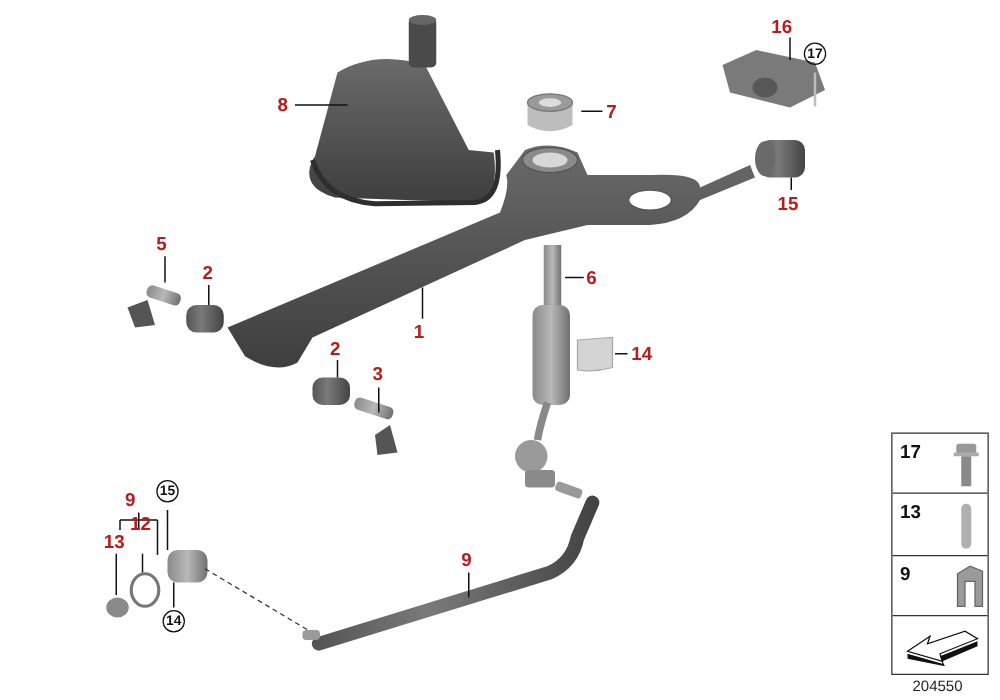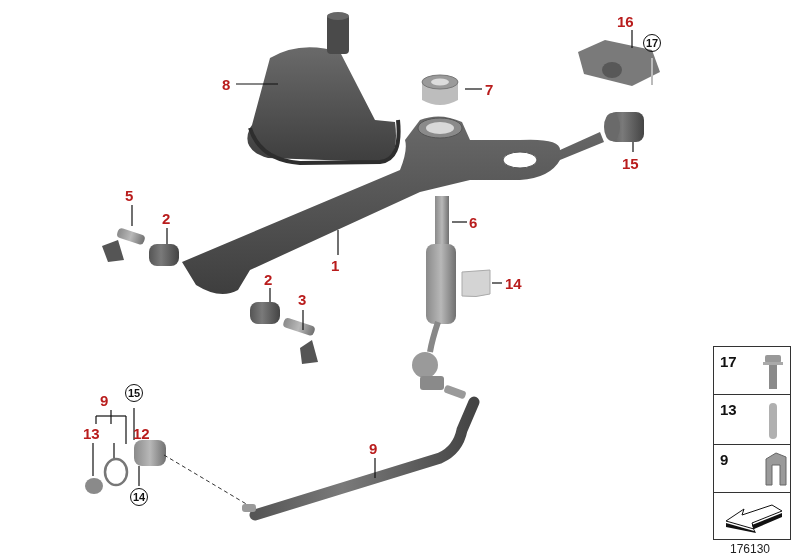--- a/index.html
+++ b/index.html
@@ -137,21 +137,21 @@
 <div class="lbl" style="left:469px;top:215px;">6</div>
 <div class="lbl" style="left:505px;top:276px;">14</div>
 <div class="lbl" style="left:125px;top:188px;">5</div>
 <div class="lbl" style="left:162px;top:211px;">2</div>
 <div class="lbl" style="left:264px;top:272px;">2</div>
 <div class="lbl" style="left:298px;top:292px;">3</div>
 <div class="lbl" style="left:369px;top:441px;">9</div>
 <div class="lbl" style="left:100px;top:393px;">9</div>
 <div class="circ" style="left:125px;top:384px;">15</div>
 <div class="lbl" style="left:83px;top:426px;">13</div>
-<div class="lbl" style="left:104px;top:426px;margin-left:29px;">12</div>
+<div class="lbl" style="left:104px;top:412px;">12</div>
 <div class="circ" style="left:130px;top:488px;">14</div>
 
 <div class="legend">
   <div class="cell" style="top:0;height:48px;">
     <span class="num">17</span>
     <svg style="position:absolute;left:48px;top:6px" width="22" height="38">
       <rect x="3" y="2" width="16" height="8" rx="2" fill="#999"></rect>
         <rect x="1" y="9" width="20" height="3" fill="#aaa"></rect>
         <rect x="7" y="12" width="8" height="24" fill="#8a8a8a"></rect>
     </svg>
@@ -169,13 +169,13 @@
     </svg>
   </div>
   <div class="cell" style="top:146px;height:46px;border-bottom:none;">
     <svg style="position:absolute;left:8px;top:6px" width="64" height="34">
       <path d="M4 22 L22 10 L20 16 L50 6 L60 12 L30 24 L32 30 Z" fill="#fff" stroke="#111" stroke-width="1"></path>
       <path d="M4 24 L32 32 L30 26 L60 14 L60 18 L32 30 L34 34 L4 28 Z" fill="#111"></path>
     </svg>
   </div>
 </div>
 
-<div class="docid">176130</div>
+<div class="docid">204550</div>
 
 </body></html>

